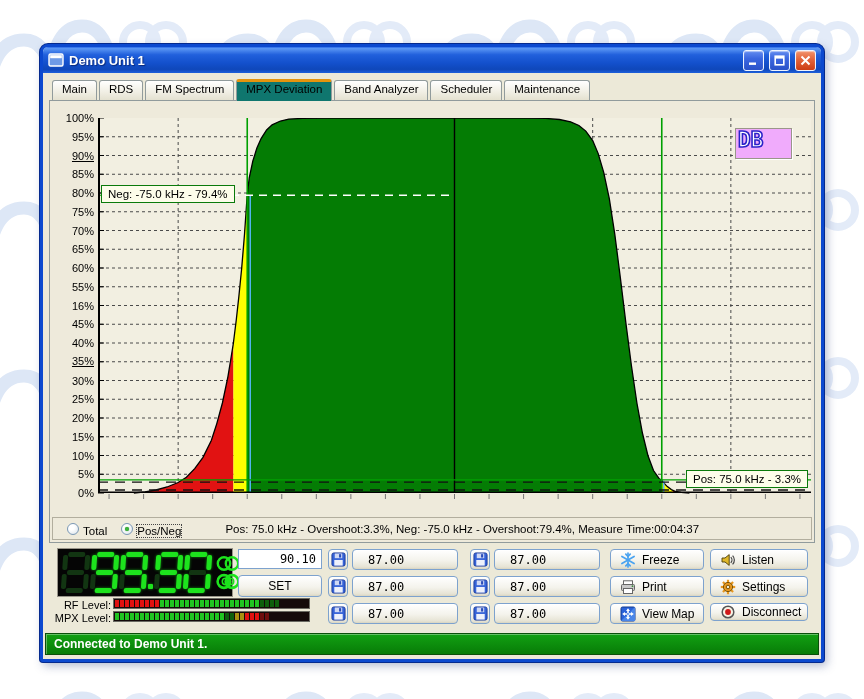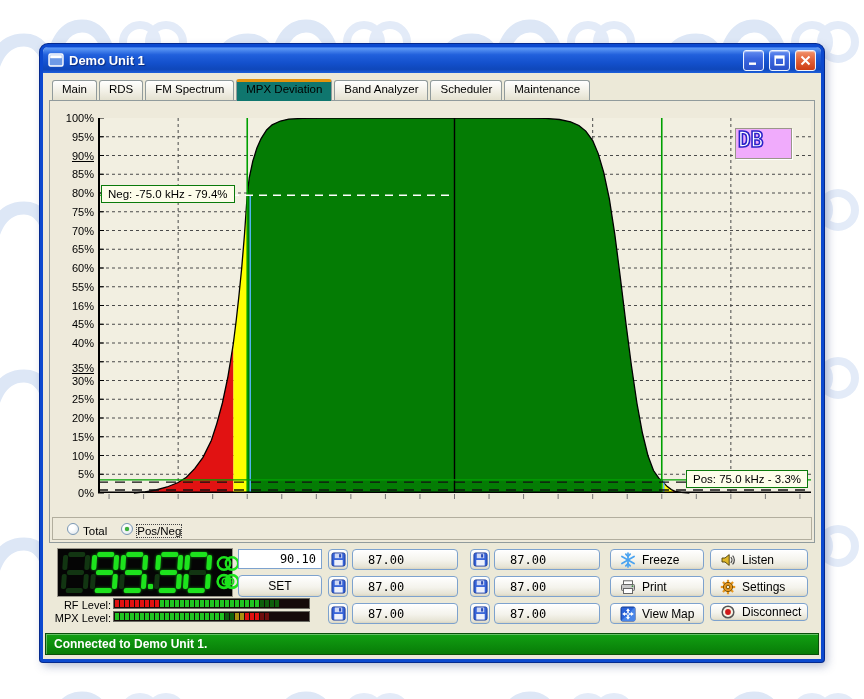--- a/index.html
+++ b/index.html
@@ -129,21 +129,21 @@
         <div class="ylab" style="top: 73.25px;">85%</div>
         <div class="ylab" style="top: 92px;">80%</div>
         <div class="ylab" style="top: 110.75px;">75%</div>
         <div class="ylab" style="top: 129.5px;">70%</div>
         <div class="ylab" style="top: 148.25px;">65%</div>
         <div class="ylab" style="top: 167px;">60%</div>
         <div class="ylab" style="top: 185.75px;">55%</div>
         <div class="ylab" style="top: 204.5px;">16%</div>
         <div class="ylab" style="top: 223.25px;">45%</div>
         <div class="ylab" style="top: 242px;">40%</div>
-        <div class="ylab" style="top: 267px; text-decoration: underline;">35%</div>
+        <div class="ylab" style="top: 260px; text-decoration: underline;">35%</div>
         <div class="ylab" style="top: 279.5px;">30%</div>
         <div class="ylab" style="top: 298.25px;">25%</div>
         <div class="ylab" style="top: 317px;">20%</div>
         <div class="ylab" style="top: 335.75px;">15%</div>
         <div class="ylab" style="top: 354.5px;">10%</div>
         <div class="ylab" style="top: 373.25px;">5%</div>
         <div class="ylab" style="top: 392px;">0%</div>
       </div>
     <div id="plot">
       <svg id="plotsvg" width="713" height="382">
@@ -250,20 +250,21 @@
           <div class="xlab" style="left: 632.857px;">100 kHz</div>
         </div>
     </div>
     <div id="measure-strip">
       <span style="width:14px"></span>
       <span class="radio"></span>
       <span class="radio-lab">Total</span>
       <span class="radio sel"></span>
       <span class="radio-lab focus">Pos/Neg</span>
       <span style="width:30px"></span>
+      <span>Pos: 75.0 kHz - Overshoot:3.3%, Neg: -75.0 kHz - Overshoot:79.4%, Measure Time:00:04:37</span>
     </div>
   </div>
 
   <div class="led-panel">
     <div id="ledDigits" style="display:flex;align-items:center">
         <div class="digit">
           <span class="sg h" style="top: 0px;"></span>
           <span class="sg h" style="top: 18px;"></span>
           <span class="sg h" style="top: 36px;"></span>
           <span class="sg v" style="top: 3px; left: 0px;"></span>

